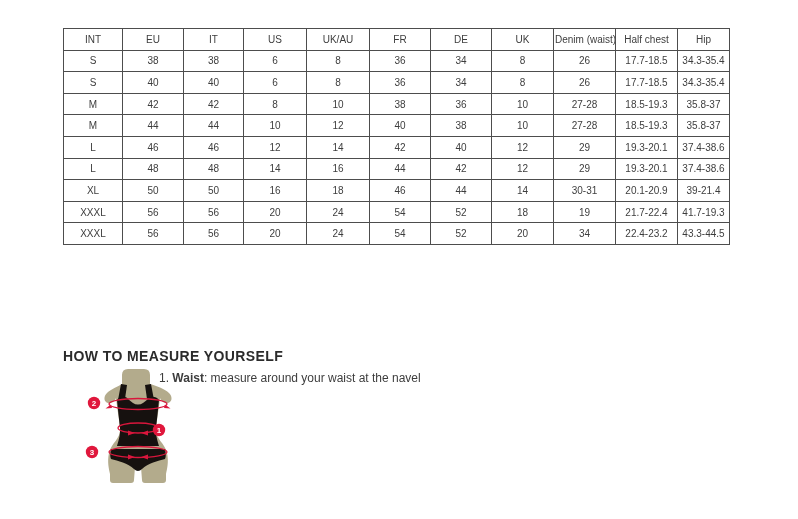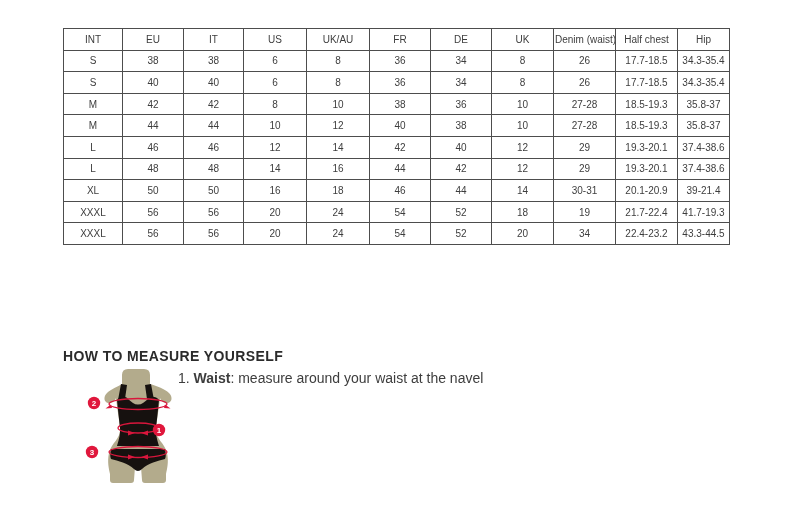--- a/index.html
+++ b/index.html
@@ -18,22 +18,22 @@
     font-size:10px;font-weight:400;color:#3d3d3d;
     height:20.6px;padding:0 1px;white-space:nowrap;overflow:hidden;
     background:#fff;
   }
   
   .measure-heading{
     position:absolute;left:63px;top:348px;
     font-size:14px;font-weight:700;letter-spacing:.4px;color:#2b2b2b;
   }
   .measure-steps{
-    position:absolute;left:178px;top:370px;
-    font-size:14px;color:#3d3d3d;
+    position:absolute;left:159px;top:370px;
+    font-size:12px;color:#3d3d3d;
   }
   .measure-steps .step{height:16px;line-height:16px;white-space:nowrap;}
   .measure-steps .b{font-weight:700;}
   
   .figure{position:absolute;left:84px;top:366px;width:92px;height:120px;}
   .tape{fill:none;stroke:#d9163c;stroke-width:1.3px;}
   .arrow{fill:#d9163c;}
   .badge-circle{fill:#e0173c;}
   .badge-num{fill:#ffffff;font-size:8px;font-weight:700;font-family:"Liberation Sans",sans-serif;text-anchor:middle;}
 </style>

